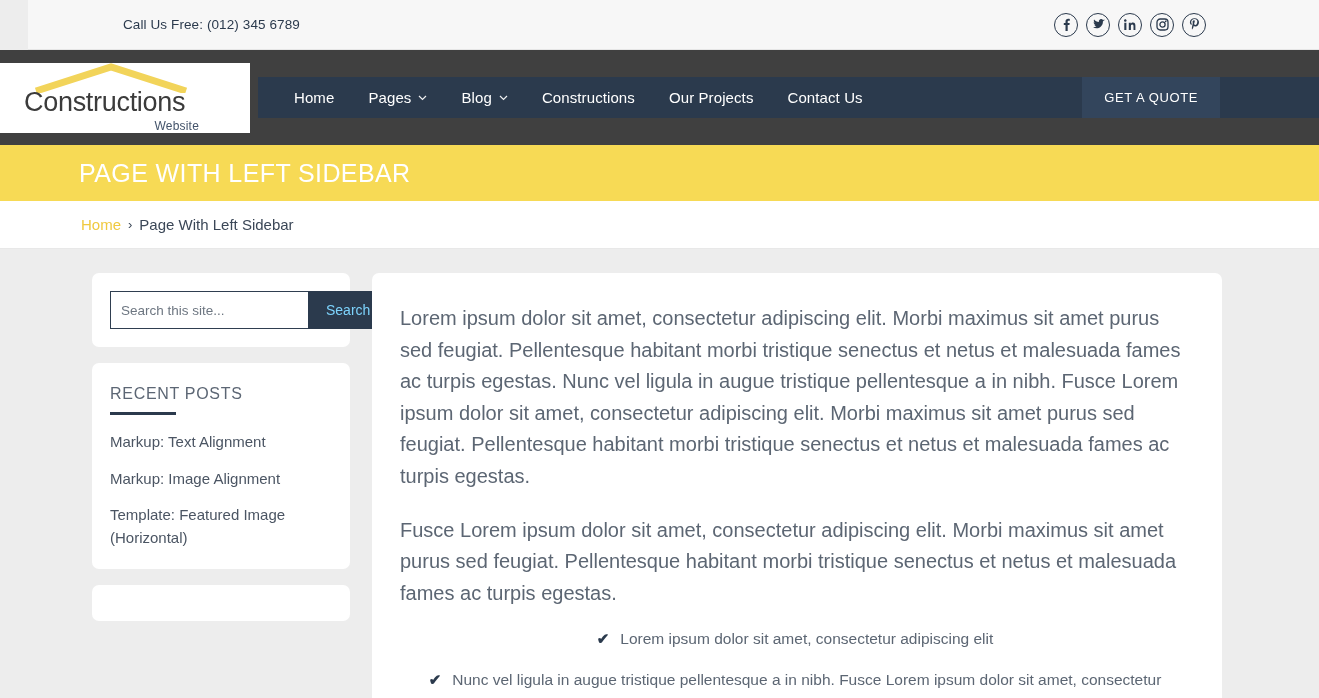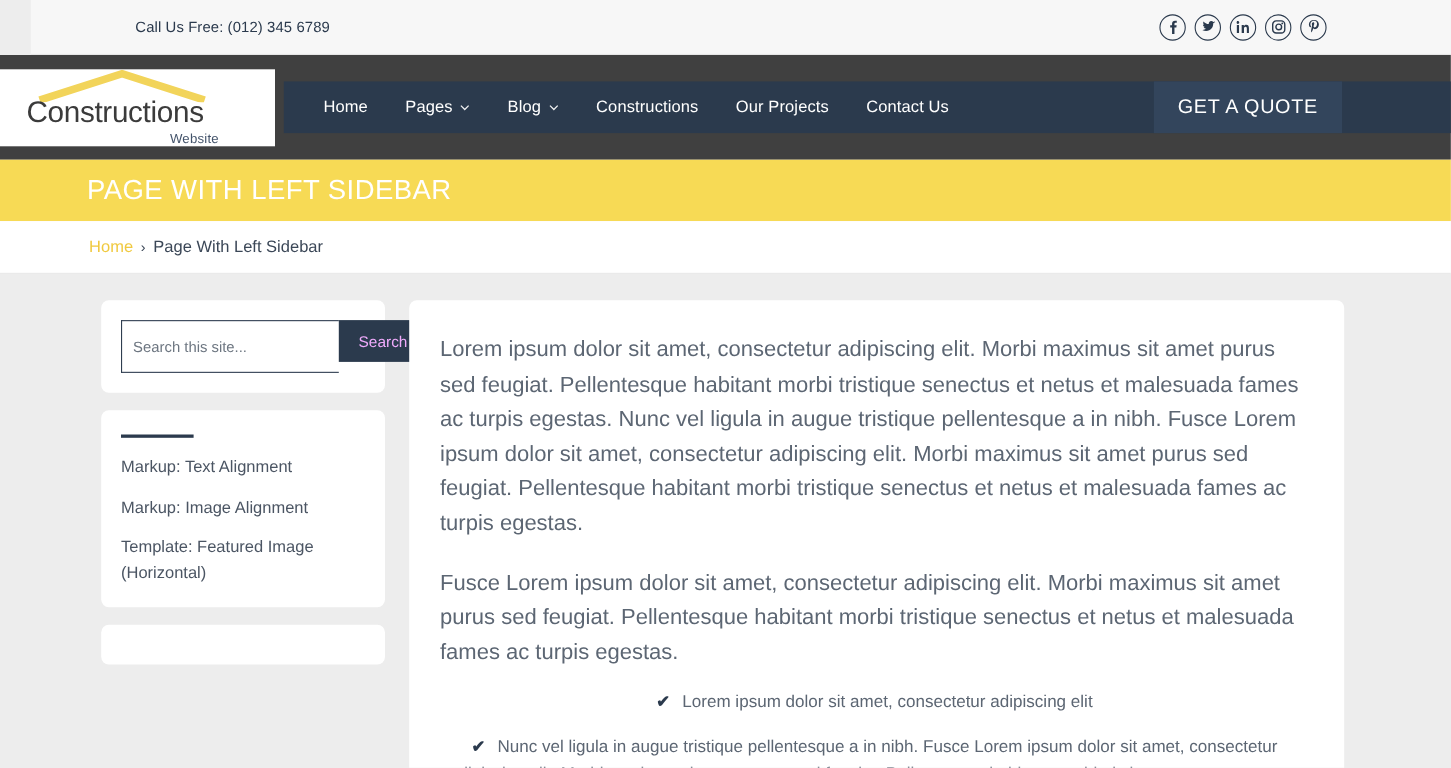--- a/index.html
+++ b/index.html
@@ -73,21 +73,21 @@
   .nav-item {
     color: #fff; font-size: 15px; letter-spacing: .1px;
     display: flex; align-items: center; gap: 7px;
     cursor: pointer; white-space: nowrap;
   }
   .caret { display: block; opacity: .92; }
   .quote-btn {
     margin-left: auto;
     background: #33455c;
     color: #fff;
-    font-size: 18px;
+    font-size: 13px;
     letter-spacing: .6px;
     padding: 13px 22px;
     border: none;
     cursor: pointer;
     font-family: inherit;
   }
 
   
   .banner {
     height: 56px;
@@ -118,34 +118,34 @@
   .sidebar { width: 258px; flex: 0 0 258px; }
   .widget {
     background: #fff;
     border-radius: 7px;
     padding: 18px;
     margin-bottom: 16px;
   }
   .searchbox { display: flex; }
   .search-input {
     flex: 1;
-    height: 48px;
+    height: 38px;
     border: 1px solid #2f3e50;
     border-right: none;
     padding: 0 10px;
     font-size: 13.5px;
     color: #55606e;
     font-family: inherit;
     outline: none;
     background: #fff;
   }
   .search-input::placeholder { color: #6d7681; }
   .search-btn {
     background: #2b3a4d;
-    color: #f0abfc;
+    color: #7dd3fc;
     border: none;
     font-size: 14px;
     padding: 0 18px;
     height: 38px;
     cursor: pointer;
     font-family: inherit;
     text-align: right;
   }
   .widget-body { padding: 4px 0 0 0; }
   .widget-title {
@@ -288,20 +288,21 @@
 
     <div class="widget">
       <div class="searchbox">
         <input class="search-input" type="text" placeholder="Search this site..." style="">
         <button class="search-btn">Search</button>
       </div>
     </div>
 
     <div class="widget">
       <div class="widget-body">
+        <div class="widget-title">RECENT POSTS</div>
         <div class="title-rule"></div>
         <a class="post-link">Markup: Text Alignment</a>
         <a class="post-link">Markup: Image Alignment</a>
         <a class="post-link">Template: Featured Image (Horizontal)</a>
       </div>
     </div>
 
     <div class="widget">
       
     </div>

